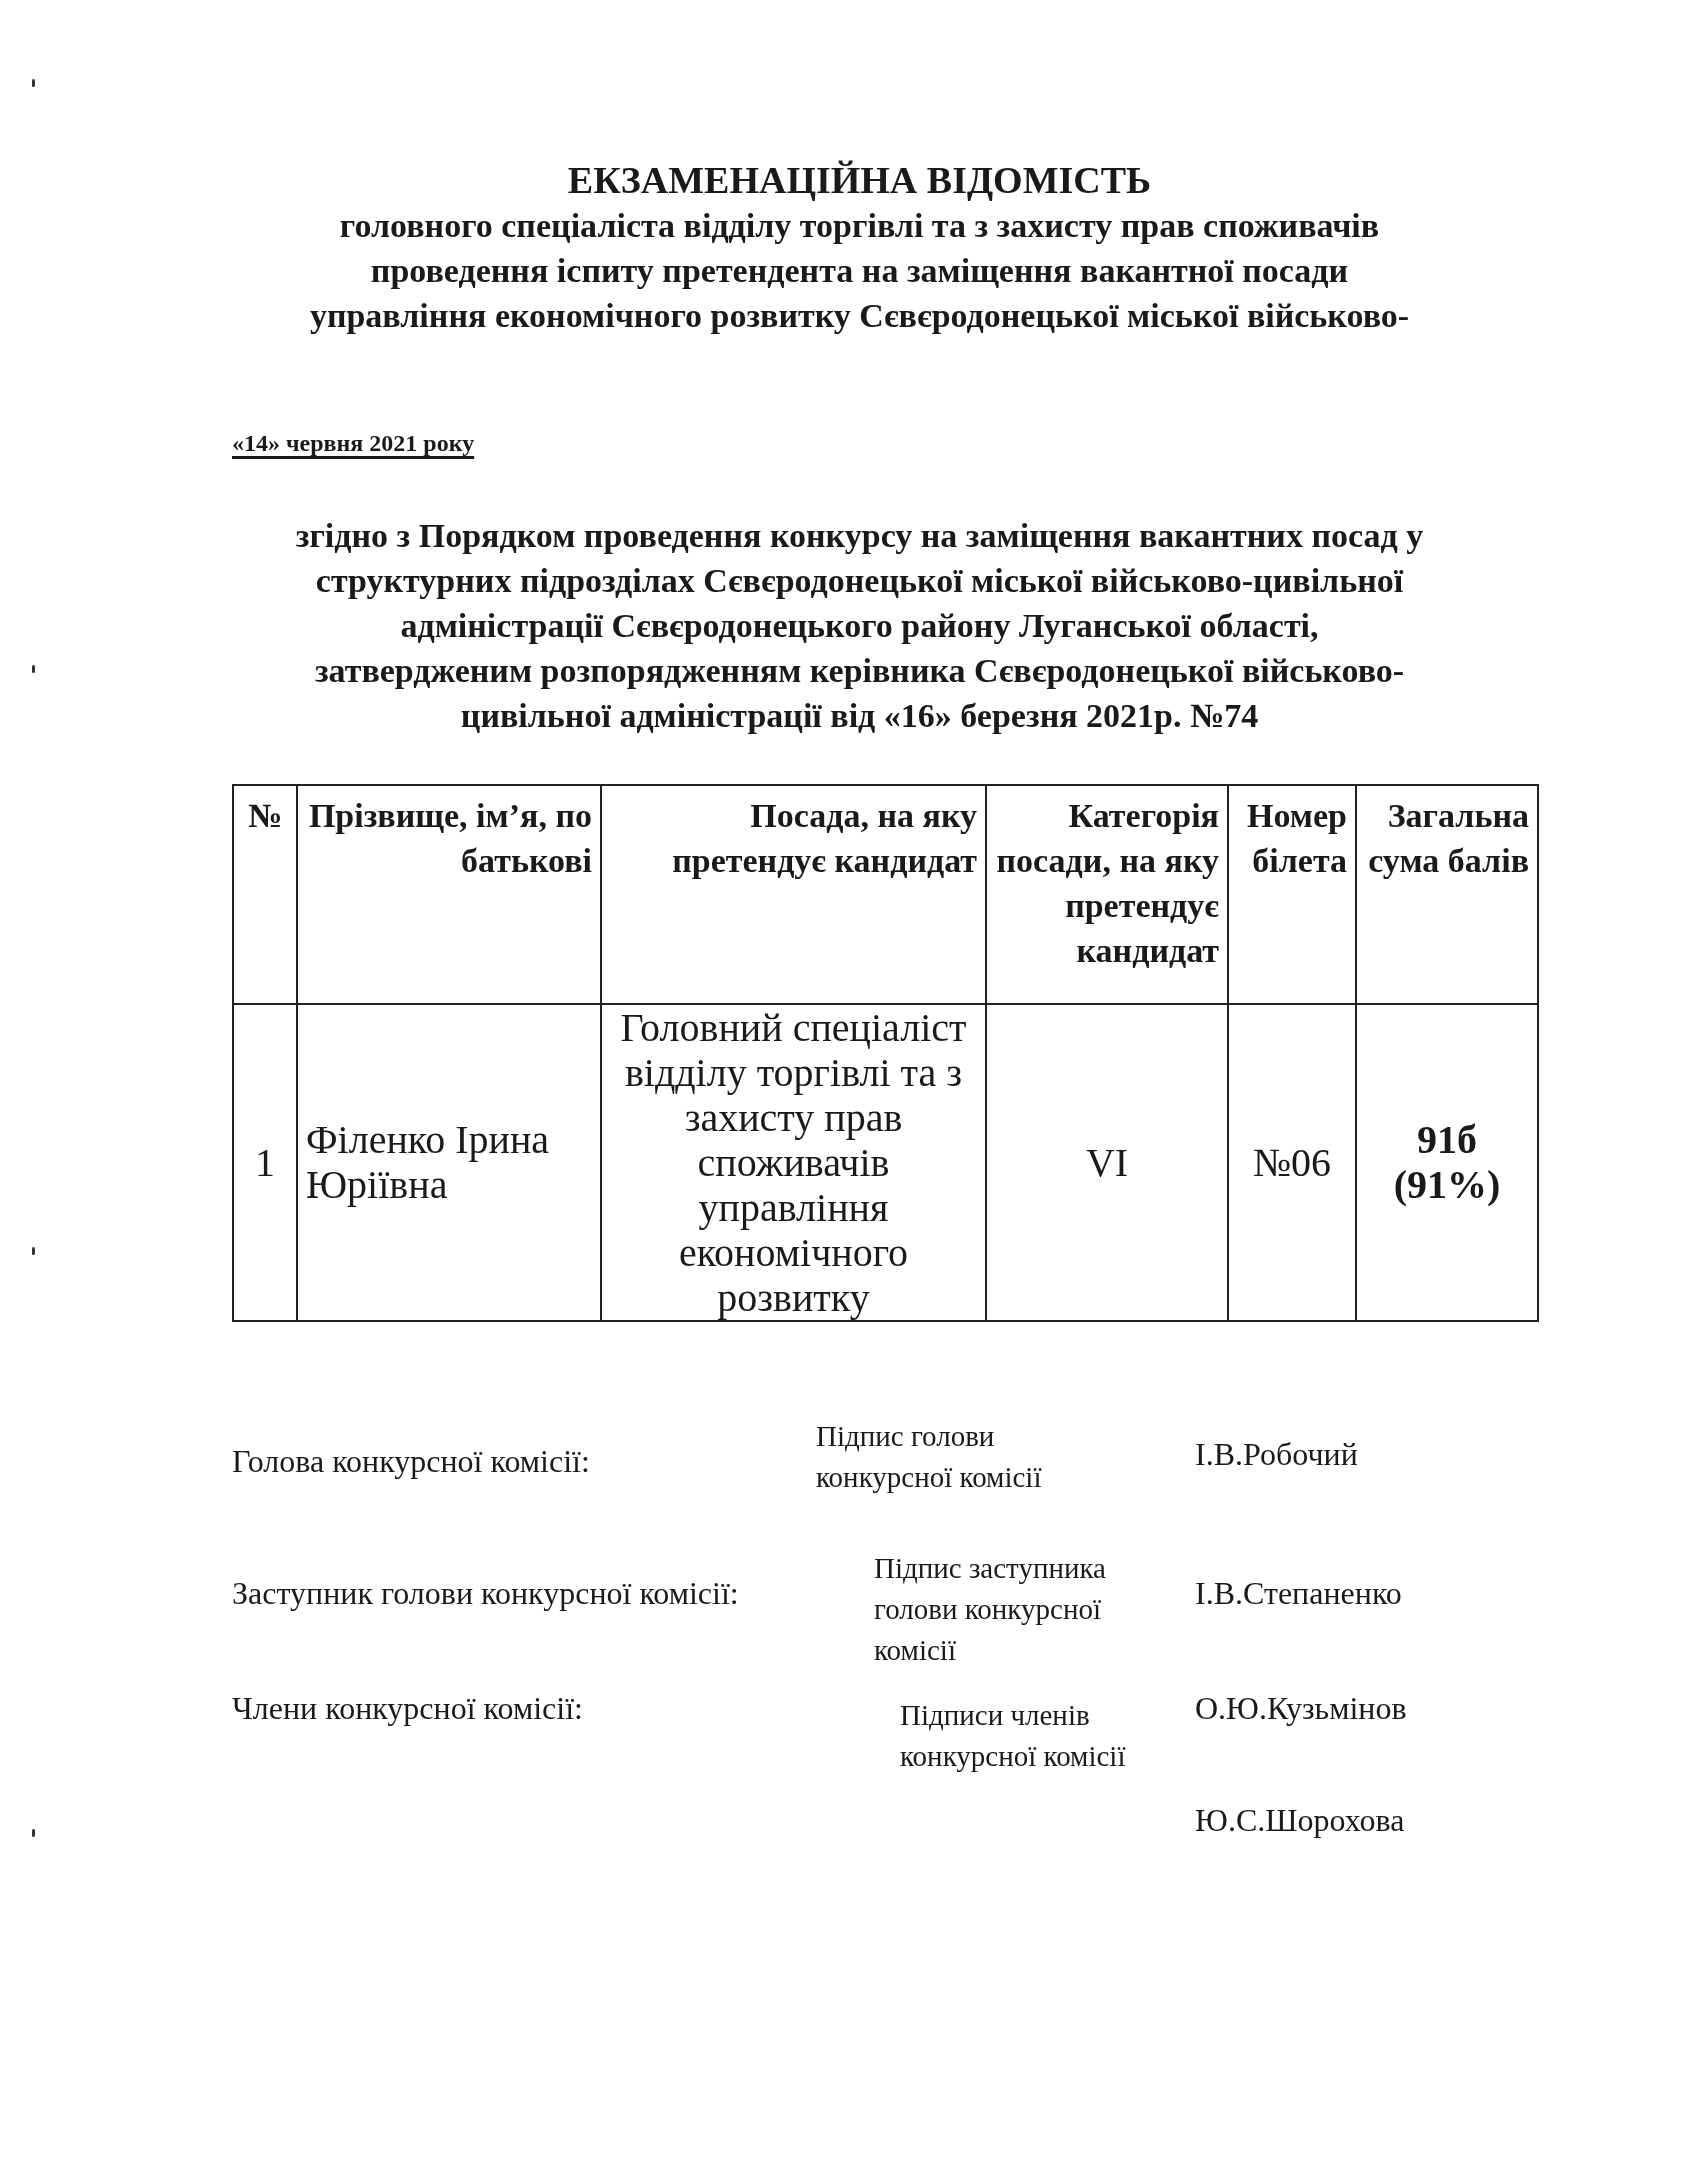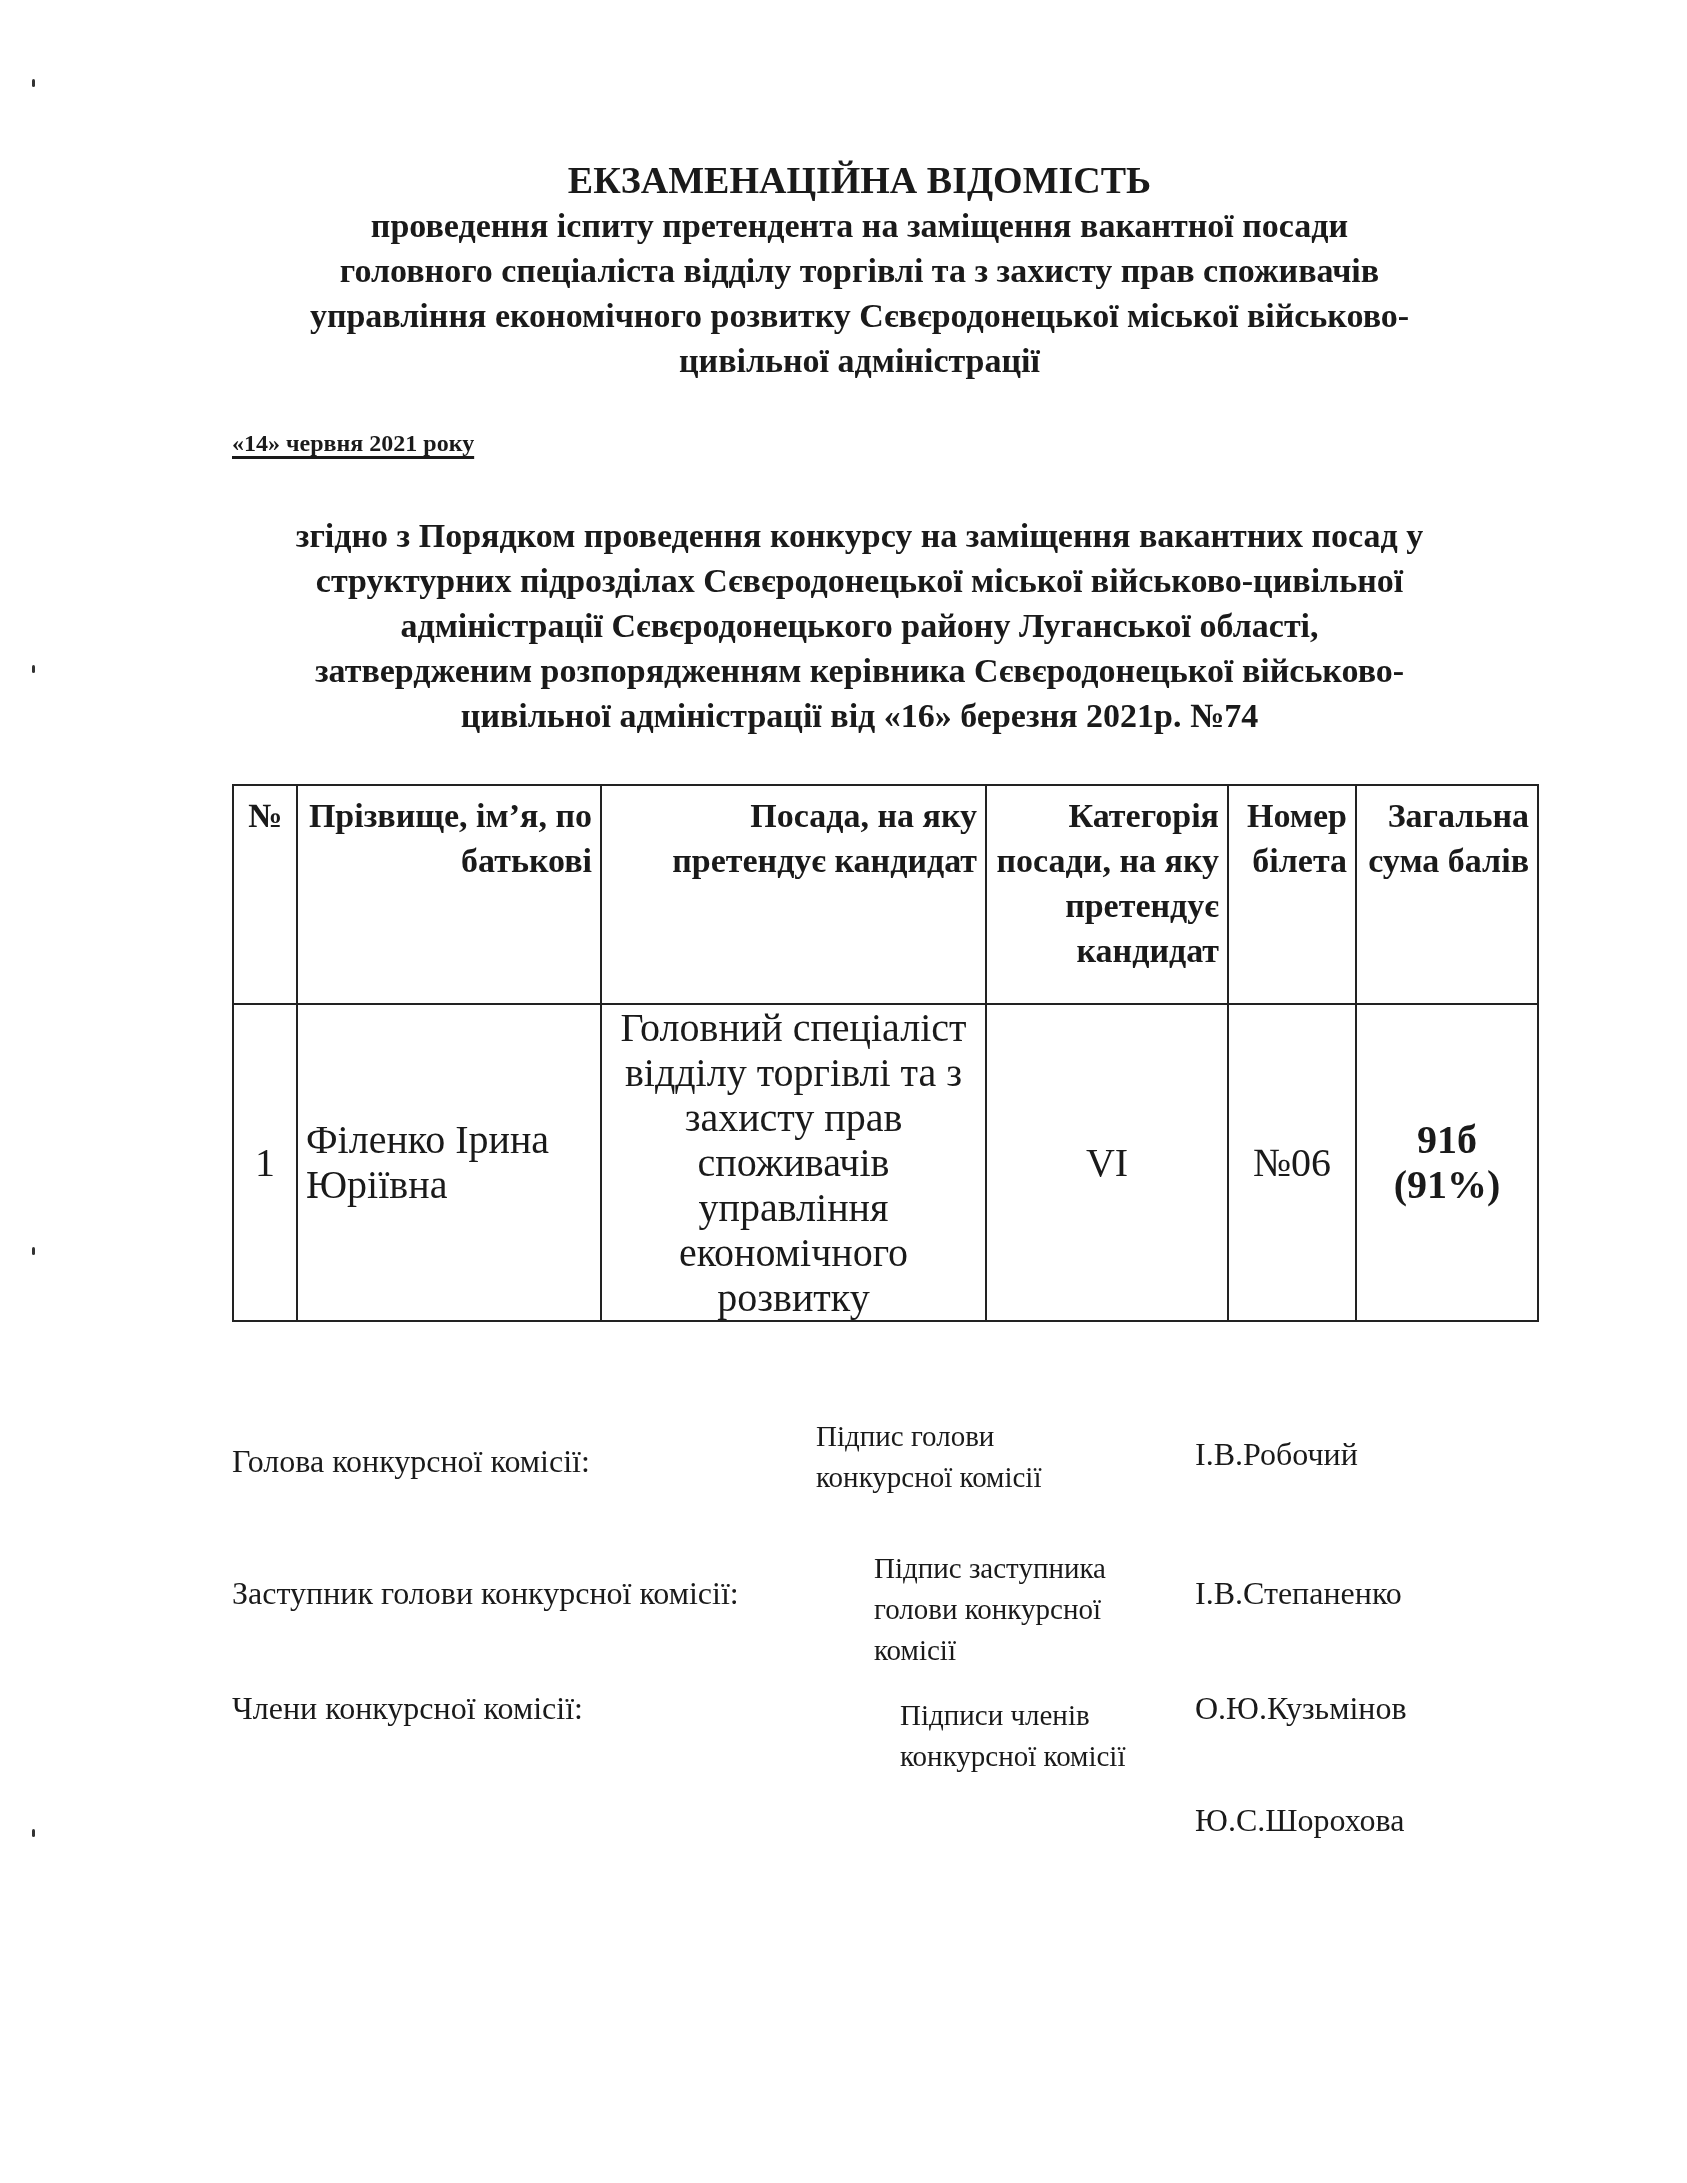--- a/index.html
+++ b/index.html
@@ -34,24 +34,23 @@
 </head>
 <body>
 
 <div class="speck" style="top:79px"></div>
 <div class="speck" style="top:665px"></div>
 <div class="speck" style="top:1247px"></div>
 <div class="speck" style="top:1829px"></div>
 
 <div class="heading">
   <div class="title">ЕКЗАМЕНАЦІЙНА ВІДОМІСТЬ</div>
+  <div class="line">головного спеціаліста відділу торгівлі та з захисту прав споживачів</div>
   <div class="line">проведення іспиту претендента на заміщення вакантної посади</div>
-  <div class="line">головного спеціаліста відділу торгівлі та з захисту прав споживачів</div>
   <div class="line">управління економічного розвитку Сєвєродонецької міської військово-</div>
-  <div class="line">цивільної адміністрації</div>
 </div>
 
 <div class="date">«14» червня 2021 року</div>
 
 <div class="basis">
   <div>згідно з Порядком проведення конкурсу на заміщення вакантних посад у</div>
   <div>структурних підрозділах Сєвєродонецької міської військово-цивільної</div>
   <div>адміністрації Сєвєродонецького району Луганської області,</div>
   <div>затвердженим розпорядженням керівника Сєвєродонецької військово-</div>
   <div>цивільної адміністрації від «16» березня 2021р. №74</div>

